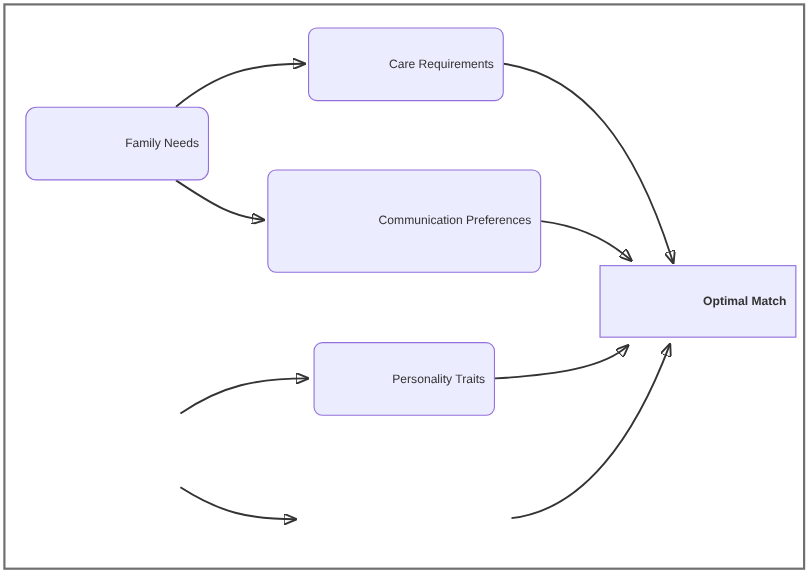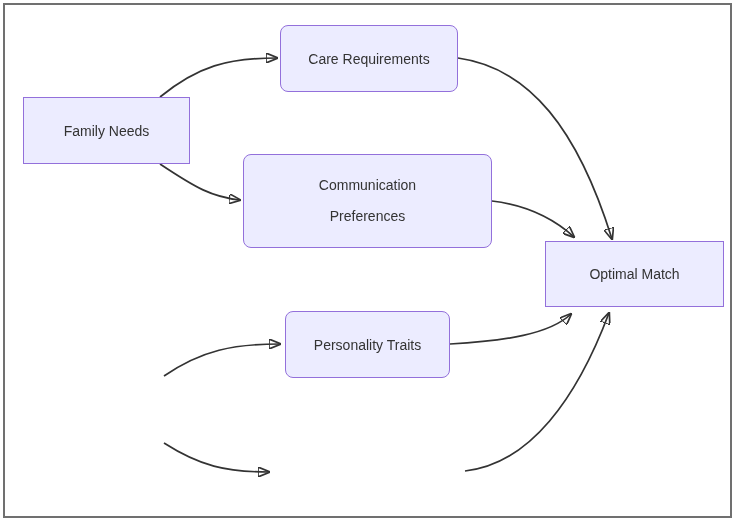--- a/index.html
+++ b/index.html
@@ -35,42 +35,42 @@
     fill: none;
     stroke: #333333;
     stroke-width: 1.7px;
   }
   .node {
     position: absolute;
     box-sizing: border-box;
     background: #ECECFF;
     border: 1.5px solid #9370DB;
     color: #333333;
-    font-size: 14px;
+    font-size: 11px;
     display: flex;
     align-items: center;
-    justify-content: center;
+    justify-content: flex-end;
     text-align: center;
   }
   .node.rounded {
     border-radius: 8px;
   }
   .node .label {
     display: inline-block;
     padding: 0 8px;
   }
   .node.wrap2 .label {
     max-width: 150px;
     line-height: 31px;
   }
   
-  .n-family-needs        { left: 23px;  top: 97px;  width: 167px; height: 67px; }
+  .n-family-needs        { left: 23px;  top: 97px;  width: 167px; height: 67px; border-radius: 10px; }
   .n-care-requirements   { left: 280px; top: 25px;  width: 178px; height: 67px; }
   .n-comm-preferences    { left: 243px; top: 154px; width: 249px; height: 94px; }
-  .n-optimal-match       { left: 545px; top: 241px; width: 179px; height: 66px; }
+  .n-optimal-match       { left: 545px; top: 241px; width: 179px; height: 66px; font-weight: bold; }
   .n-personality-traits  { left: 285px; top: 311px; width: 165px; height: 67px; }
   .n-helper-skills       { left: 27px;  top: 376px; width: 160px; height: 67px; }
   .n-cultural-background { left: 273px; top: 440px; width: 192px; height: 67px; }
 </style>
 </head>
 <body>
 
 <div class="stage">
 
   <svg class="edges" viewBox="0 0 735 521" xmlns="http://www.w3.org/2000/svg">

